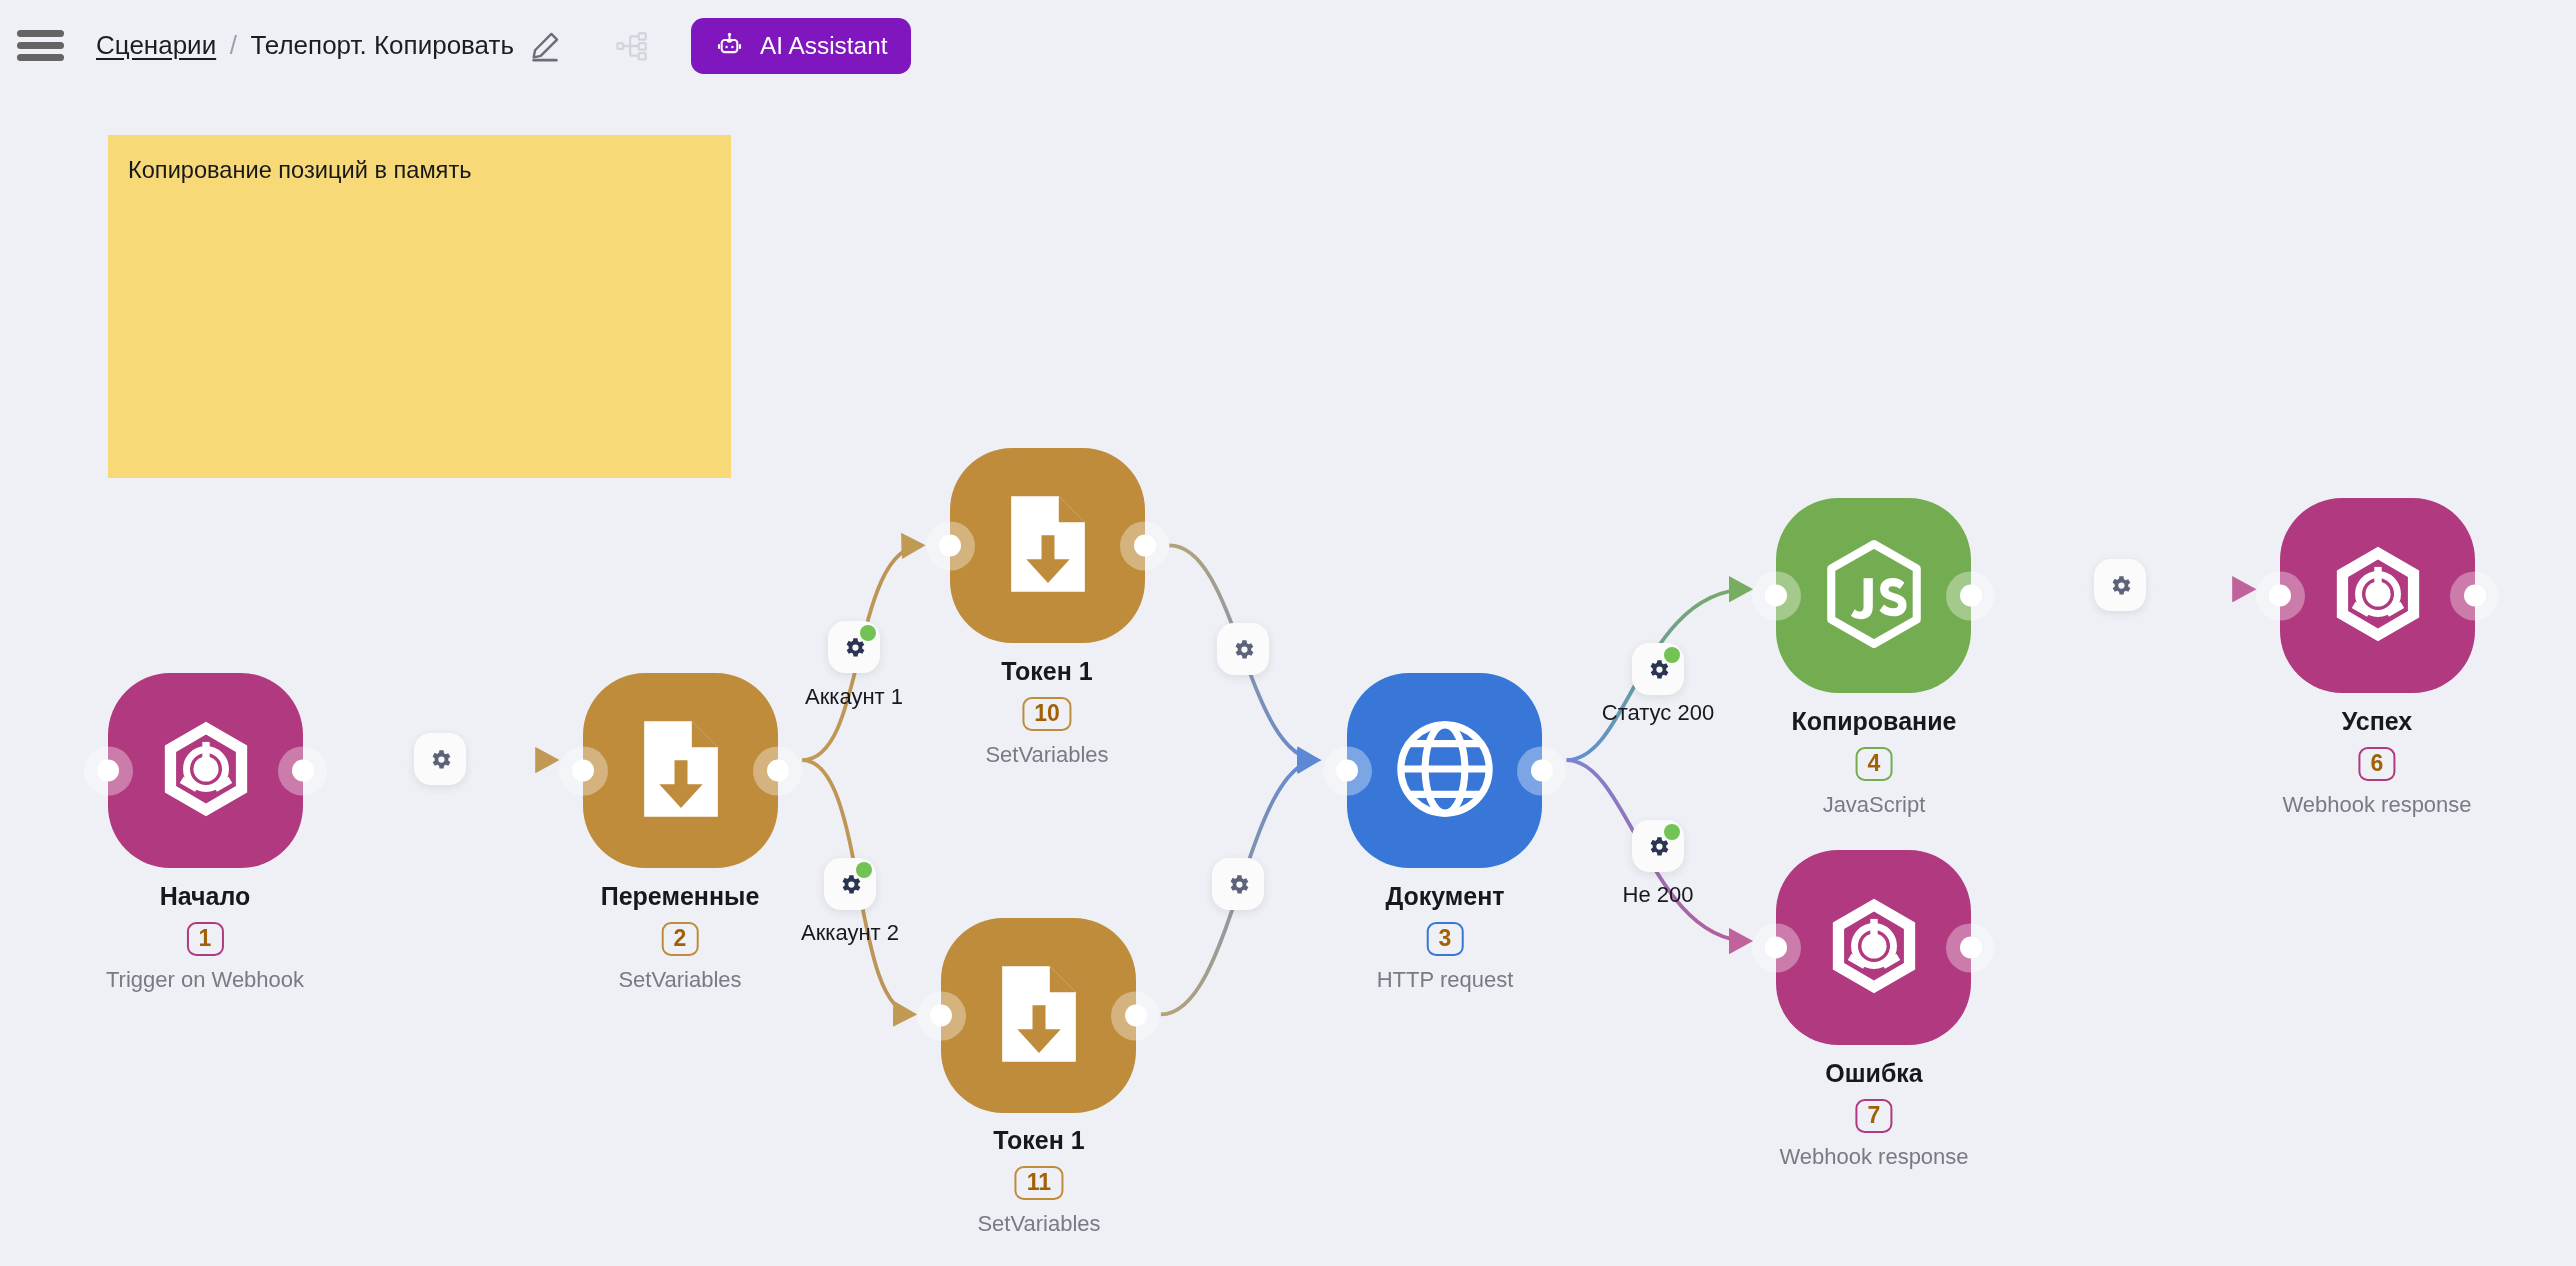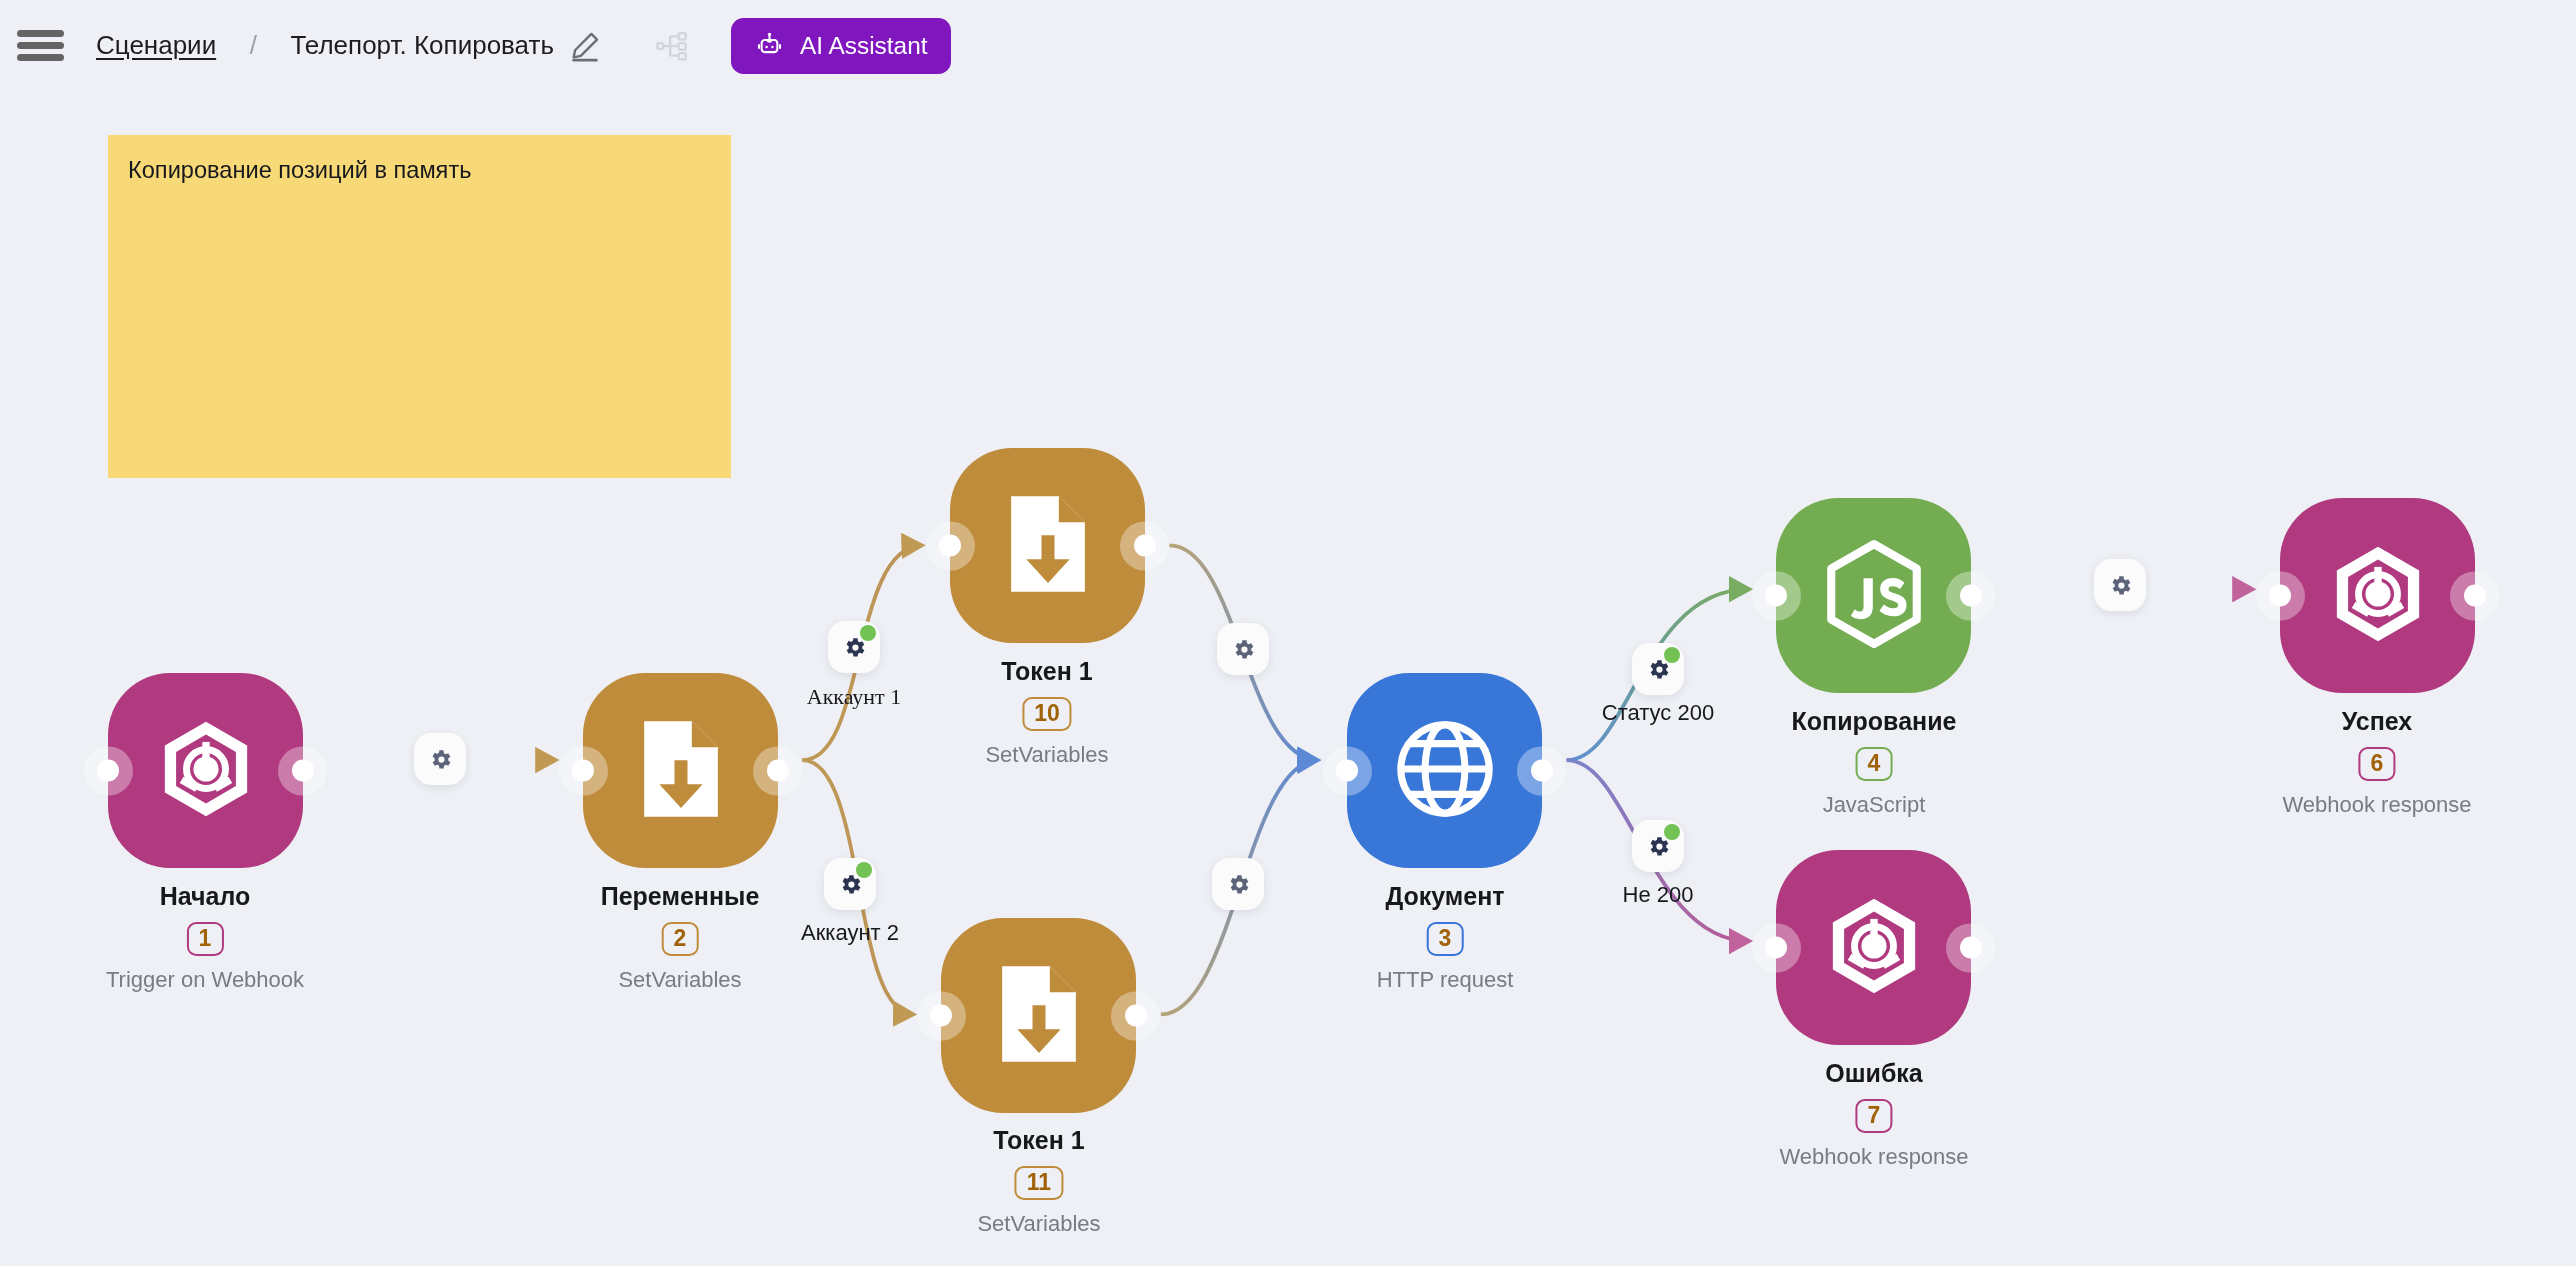--- a/index.html
+++ b/index.html
@@ -153,21 +153,21 @@
 <body>
 
 <div id="header">
 
   <div id="hamburger">
     <span></span>
     <span></span>
     <span></span>
   </div>
 
-  <div style="display:flex;align-items:flex-end;gap:20px;">
+  <div style="display:flex;align-items:flex-end;">
     <span class="crumb-link">Сценарии</span>
     <span class="crumb-sep">/</span>
     <span class="crumb-current">Телепорт. Копировать</span>
   </div>
 
   <div id="edit-pencil">
     <svg width="34" height="34" viewBox="0 0 24 24" fill="none" stroke="#6a6e78" stroke-width="1.7" stroke-linecap="round" stroke-linejoin="round">
       <path d="M16.5 3.5l4 4L9 19l-5 1 1-5z"></path>
       <path d="M4 22h16" stroke-width="1.9"></path>
     </svg>
@@ -435,21 +435,21 @@
       <path d="M19.4 13a7.9 7.9 0 000-2l2-1.6-2-3.4-2.4 1a7.7 7.7 0 00-1.7-1L14.9 3h-4l-.4 2.6c-.6.25-1.2.6-1.7 1l-2.4-1-2 3.4L6.5 11a7.9 7.9 0 000 2l-2 1.6 2 3.4 2.4-1c.5.4 1.1.75 1.7 1l.4 2.6h4l.4-2.6c.6-.25 1.2-.6 1.7-1l2.4 1 2-3.4zM12.9 15a3 3 0 110-6 3 3 0 010 6z"></path>
     </svg>
   </div>
 
   <div class="edge-chip" style="left:854px; top:647px;">
     <svg width="25" height="25" viewBox="0 0 24 24" fill="#2b3551">
       <path d="M19.4 13a7.9 7.9 0 000-2l2-1.6-2-3.4-2.4 1a7.7 7.7 0 00-1.7-1L14.9 3h-4l-.4 2.6c-.6.25-1.2.6-1.7 1l-2.4-1-2 3.4L6.5 11a7.9 7.9 0 000 2l-2 1.6 2 3.4 2.4-1c.5.4 1.1.75 1.7 1l.4 2.6h4l.4-2.6c.6-.25 1.2-.6 1.7-1l2.4 1 2-3.4zM12.9 15a3 3 0 110-6 3 3 0 010 6z"></path>
     </svg>
     <span class="dot"></span>
   </div>
-  <div class="edge-label" style="left:854px; top:684px;font-family:Liberation Serif, serif;">Аккаунт 1</div>
+  <div class="edge-label" style="left:854px; top:684px;">Аккаунт 1</div>
 
   <div class="edge-chip" style="left:850px; top:884px;">
     <svg width="25" height="25" viewBox="0 0 24 24" fill="#2b3551">
       <path d="M19.4 13a7.9 7.9 0 000-2l2-1.6-2-3.4-2.4 1a7.7 7.7 0 00-1.7-1L14.9 3h-4l-.4 2.6c-.6.25-1.2.6-1.7 1l-2.4-1-2 3.4L6.5 11a7.9 7.9 0 000 2l-2 1.6 2 3.4 2.4-1c.5.4 1.1.75 1.7 1l.4 2.6h4l.4-2.6c.6-.25 1.2-.6 1.7-1l2.4 1 2-3.4zM12.9 15a3 3 0 110-6 3 3 0 010 6z"></path>
     </svg>
     <span class="dot"></span>
   </div>
   <div class="edge-label" style="left:850px; top:920px;">Аккаунт 2</div>
 
   <div class="edge-chip" style="left:1243px; top:649px;">

